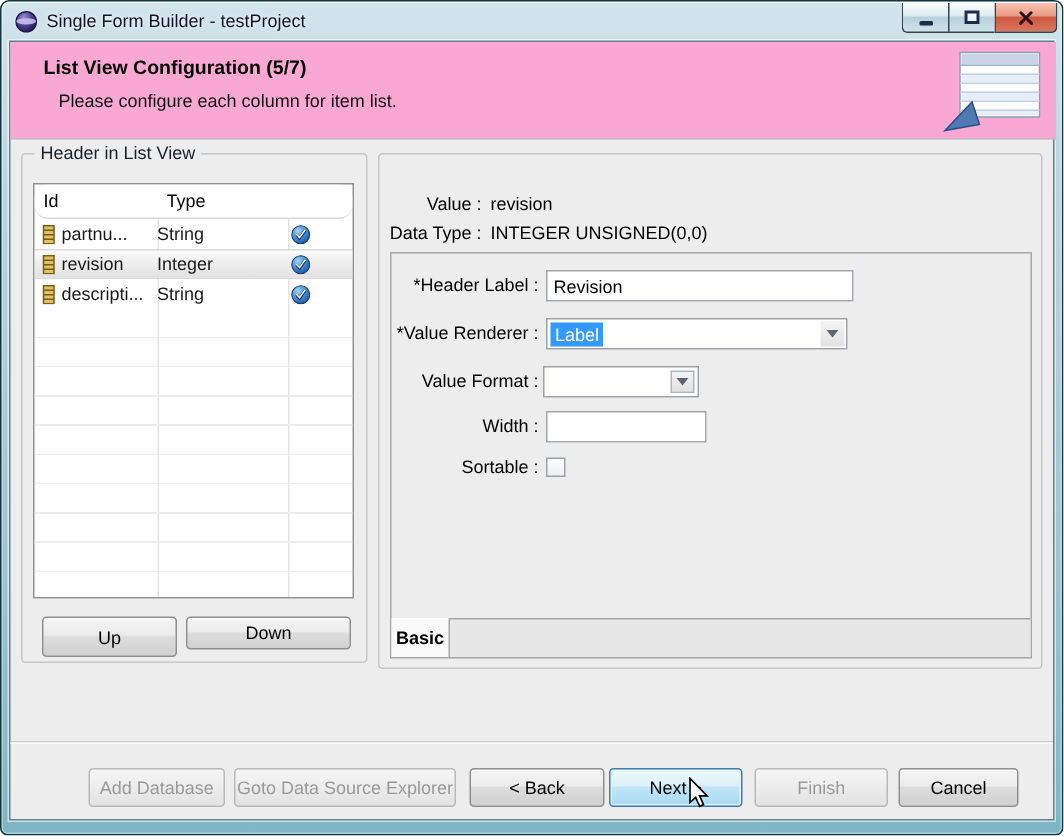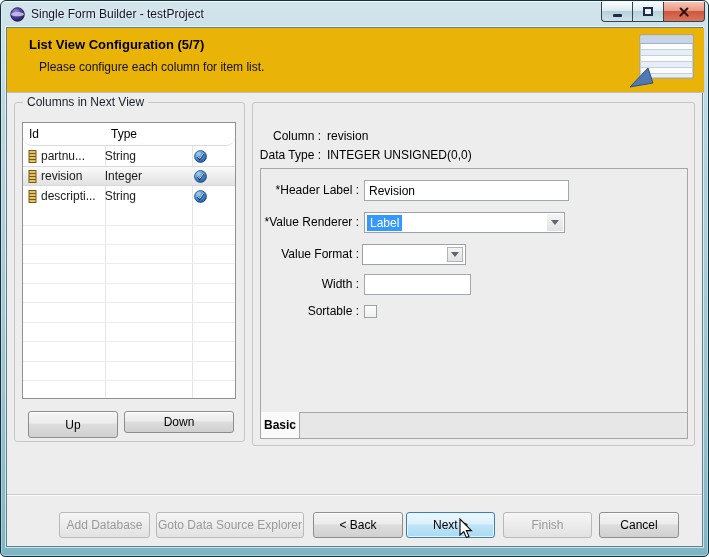--- a/index.html
+++ b/index.html
@@ -25,21 +25,21 @@
   .glyph-max{width:10px;height:9px;border:2px solid #1d2b4e;background:rgba(255,255,255,.7);}
   .glyph-close{position:relative;width:12px;height:12px;}
   .glyph-close::before,.glyph-close::after{content:"";position:absolute;left:0;top:5px;width:12px;height:2.4px;background:#2a1218;border-radius:1px;}
   .glyph-close::before{transform:rotate(45deg);}
   .glyph-close::after{transform:rotate(-45deg);}
 
   
   .dialog{position:absolute;left:5px;right:5px;top:26px;bottom:9px;background:#ededed;border:1px solid #5f828d;
     box-shadow:0 0 0 1px rgba(255,255,255,.6);}
 
-  .banner{position:absolute;left:0;top:0;width:697px;height:65px;background:#eab308;border-bottom:1px solid #bfbfbf;}
+  .banner{position:absolute;left:0;top:0;width:697px;height:65px;background:#f9a8d4;border-bottom:1px solid #bfbfbf;}
   .banner-title{position:absolute;left:22px;top:9px;font-size:13px;font-weight:bold;color:#000;}
   .banner-subtitle{position:absolute;left:32px;top:32px;color:#111;}
   .banner-icon{position:absolute;left:620px;top:4px;}
 
   
   .groupbox{position:absolute;border:1px solid #c6c6c6;border-radius:3px;}
   .group-title{position:absolute;top:-8px;left:8px;background:#ededed;padding:0 4px;color:#17212b;white-space:nowrap;}
   .gb-left{left:7px;top:74px;width:231px;height:340px;}
   .gb-right{left:245px;top:74px;width:443px;height:344px;}
 
@@ -149,21 +149,21 @@
           <line x1="13" y1="17.5" x2="66" y2="17.5" stroke="#c3d0e0"></line>
           <line x1="13" y1="23.5" x2="66" y2="23.5" stroke="#c3d0e0"></line>
           <line x1="13" y1="29.5" x2="66" y2="29.5" stroke="#c3d0e0"></line>
           <line x1="13" y1="35.5" x2="66" y2="35.5" stroke="#c3d0e0"></line>
           <line x1="13" y1="41.5" x2="66" y2="41.5" stroke="#c3d0e0"></line>
           <polygon points="3,55 21,36 26,51" fill="#4e79b3" stroke="#2e4f80" stroke-width="1"></polygon>
         </svg>
       </div>
 
       <div class="groupbox gb-left">
-        <span class="group-title">Columns in Next View</span>
+        <span class="group-title">Header in List View</span>
 
         <div class="listtable">
           <div class="vline" style="left:82px"></div>
           <div class="vline" style="left:169px"></div>
 
           <div class="t-head">
             <div class="th th-id">Id</div>
             <div class="th th-type">Type</div>
             <div class="th"></div>
           </div>
@@ -253,21 +253,21 @@
             <div class="t-empty"></div>
           </div>
         </div>
 
         <div class="btn btn-up">Up</div>
         <div class="btn btn-down">Down</div>
       </div>
 
       <div class="groupbox gb-right">
 
-        <div class="info-label" style="top:26px">Column :</div>
+        <div class="info-label" style="top:26px">Value :</div>
         <div class="info-value" style="top:26px">revision</div>
         <div class="info-label" style="top:45px">Data Type :</div>
         <div class="info-value" style="top:45px">INTEGER UNSIGNED(0,0)</div>
 
         <div class="tabfolder">
           <div class="tab-content">
 
             <div class="f-label" style="top:11px">*Header Label :</div>
             <input class="textfield" style="left: 103px; top: 11px; width: 205px;" value="Revision">
 

